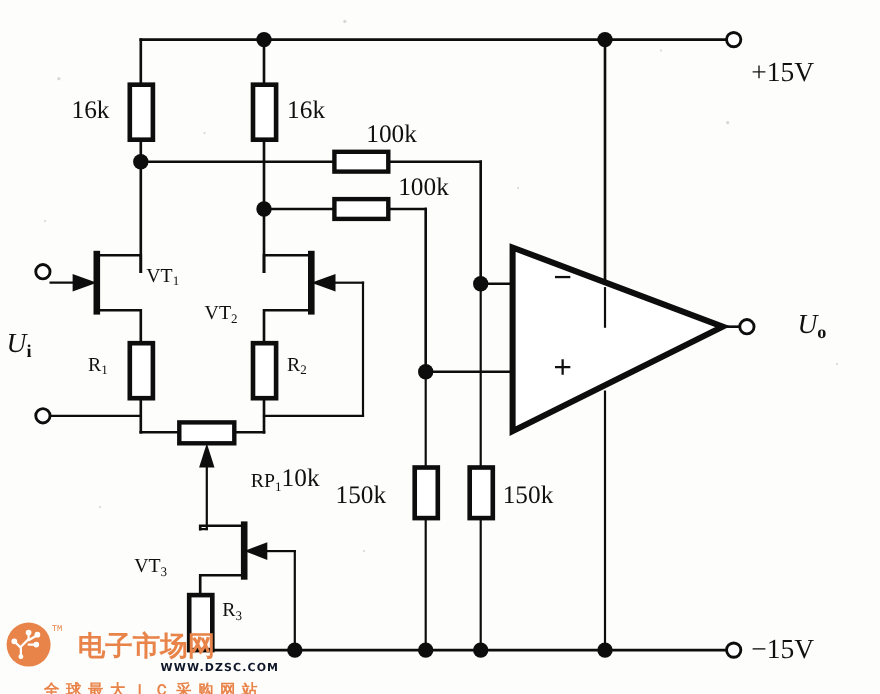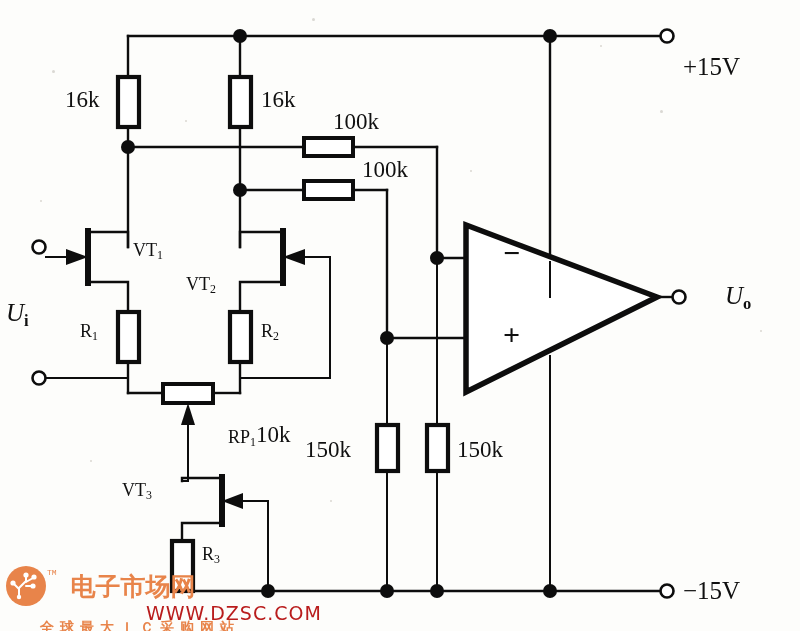--- a/index.html
+++ b/index.html
@@ -154,23 +154,23 @@
     color: #e8844a;
     align-self: flex-start;
     margin-left: 1px;
     margin-top: 2px;
   }
   .wm-url {
     position: absolute;
     left: 140px;
     top: 36px;
     font-family: "DejaVu Sans", sans-serif;
-    font-size: 19px;
-    font-weight: normal;
-    color: #b91c1c;
+    font-size: 10px;
+    font-weight: bold;
+    color: #0f172a;
     letter-spacing: 1px;
   }
   .wm-slogan {
     position: absolute;
     left: 34px;
     top: 53px;
     font-family: "DejaVu Sans", sans-serif;
     font-size: 14px;
     font-weight: bold;
     color: #e8844a;
@@ -344,21 +344,21 @@
 
   </svg>
 
   <div class="lbl lbl-val" style="left:65px;  top:88px;">16k</div>
   <div class="lbl lbl-val" style="left:261px; top:88px;">16k</div>
   <div class="lbl lbl-val" style="left:333px; top:110px;">100k</div>
   <div class="lbl lbl-val" style="left:362px; top:158px;">100k</div>
 
   <div class="lbl lbl-dev" style="left:133px; top:241px;"><span>VT</span><span class="sub">1</span></div>
   <div class="lbl lbl-dev" style="left:172px; top:275px;margin-left:14px;"><span>VT</span><span class="sub">2</span></div>
-  <div class="lbl lbl-dev" style="left:122px; top:481px;"><span>VT</span><span class="sub">3</span></div>
+  <div class="lbl lbl-dev" style="left:122px; top:505px;"><span>VT</span><span class="sub">3</span></div>
 
   <div class="lbl lbl-dev" style="left:80px;  top:322px;text-align:right;"><span>R</span><span class="sub">1</span></div>
   <div class="lbl lbl-dev" style="left:261px; top:322px;"><span>R</span><span class="sub">2</span></div>
   <div class="lbl lbl-dev" style="left:202px; top:545px;"><span>R</span><span class="sub">3</span></div>
 
   <div class="lbl lbl-dev" style="left:200px; top:428px;margin-left:28px;"><span>RP</span><span class="sub">1</span></div>
   <div class="lbl lbl-val" style="left:256px; top:423px;">10k</div>
 
   <div class="lbl lbl-val" style="left:305px; top:438px;">150k</div>
   <div class="lbl lbl-val" style="left:457px; top:438px;">150k</div>

